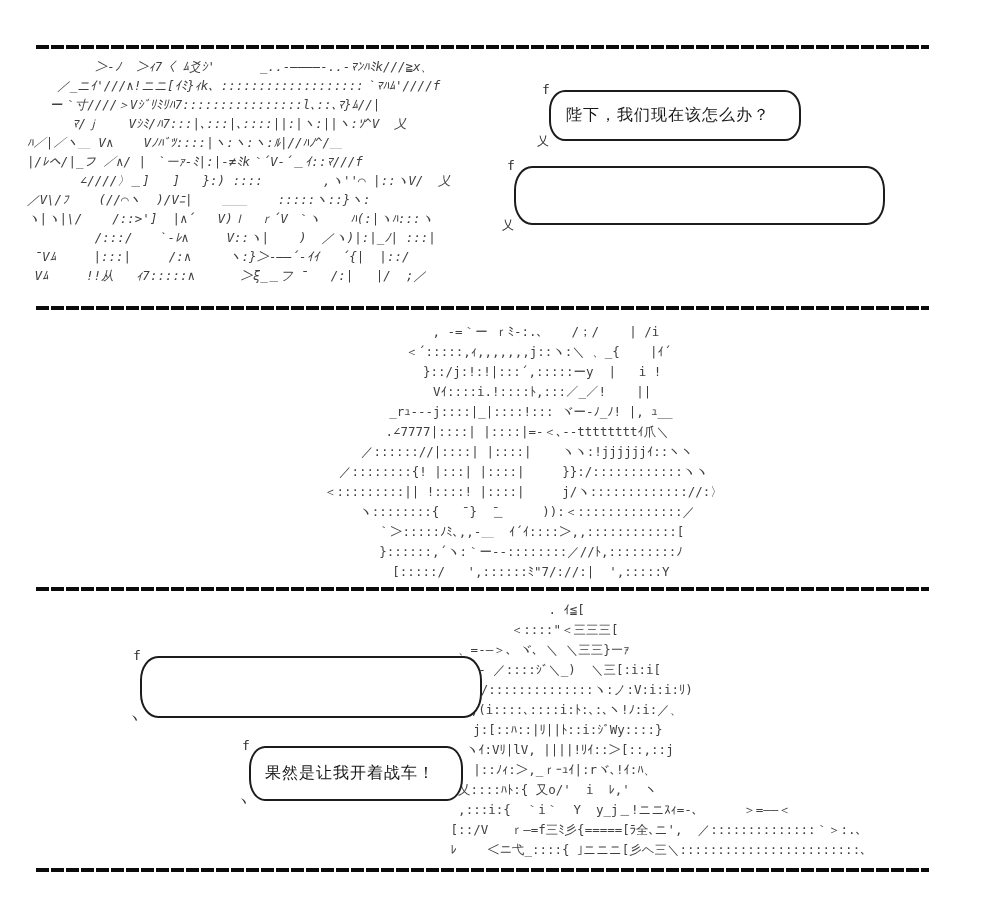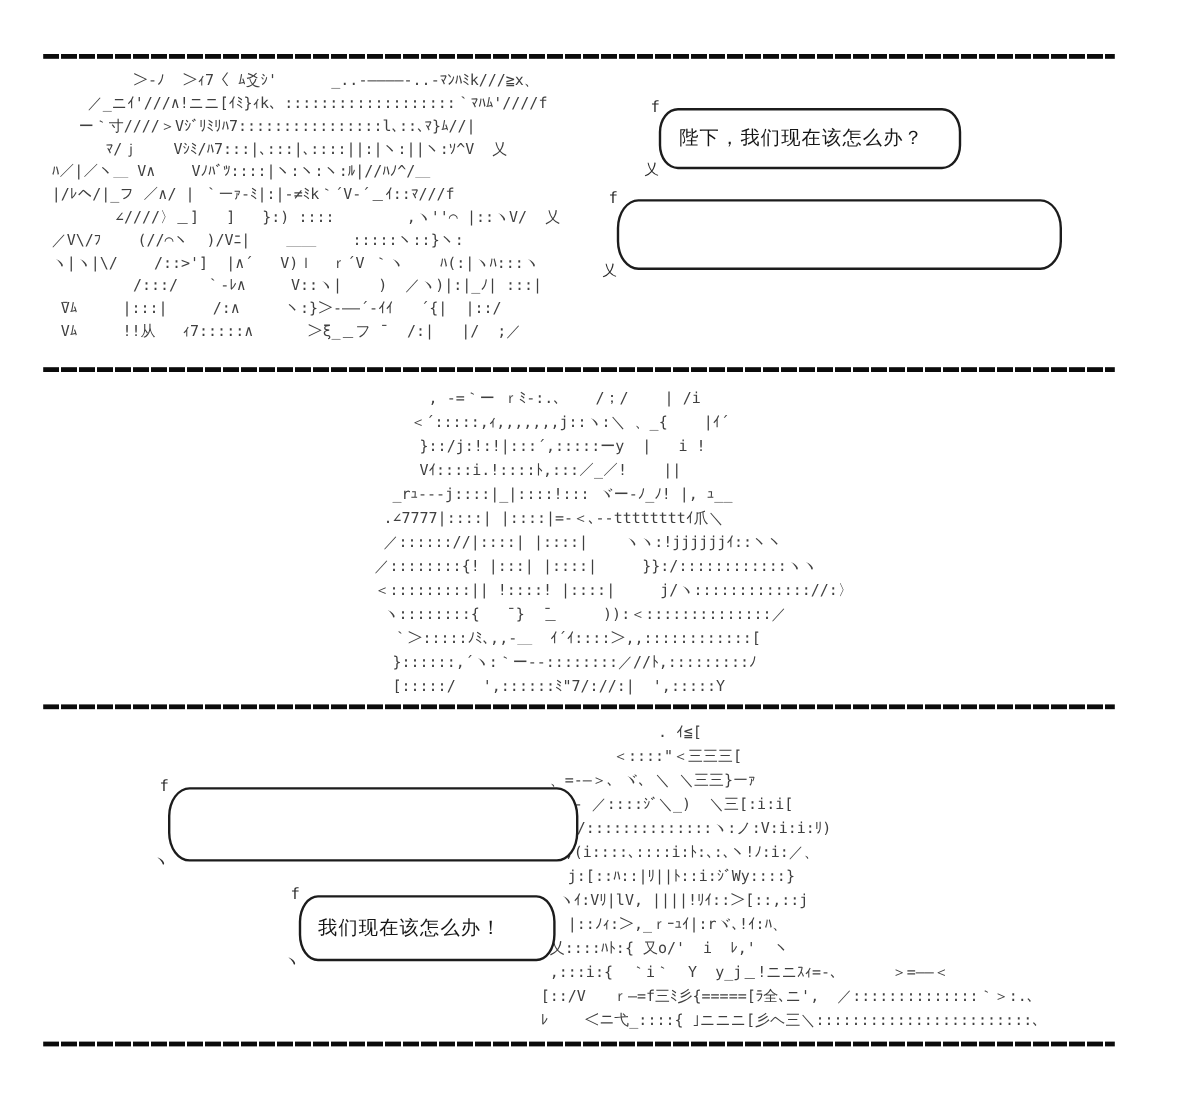--- a/index.html
+++ b/index.html
@@ -28,22 +28,22 @@
   
   pre.aa {
     position: absolute;
     margin: 0;
     white-space: pre;
     font-family: "DejaVu Sans Mono", "DejaVu Sans", monospace;
     font-size: 12.5px;
     color: #3f3f3f;
     z-index: 1;
   }
-  #aa1 { left: 28px;  top: 57px;  line-height: 19px; }
-  #aa2 { left: 312px; top: 322px; line-height: 20px; }
+  #aa1 { left: 12px;  top: 57px;  line-height: 19px; font-style: italic; }
+  #aa2 { left: 324px; top: 322px; line-height: 20px; text-align: center; }
   #aa3 { left: 428px; top: 600px; line-height: 20px; }
 
   
   .bubble {
     position: absolute;
     background: #ffffff;
     border: 2px solid #1c1c1c;
     display: flex;
     align-items: center;
     z-index: 5;
@@ -135,17 +135,17 @@
     <span class="tail-bottom">乂</span>
   </div>
 
   <div class="bubble" id="b3">
     <span class="tail-top">f</span>
     <span class="tail-bottom">ヽ</span>
   </div>
 
   <div class="bubble" id="b4">
     <span class="tail-top">f</span>
-    <span class="txt">我们现在该怎么办！</span>
+    <span class="txt">果然是让我开着战车！</span>
     <span class="tail-bottom">ヽ</span>
   </div>
 
 </div>
 
 </body></html>

